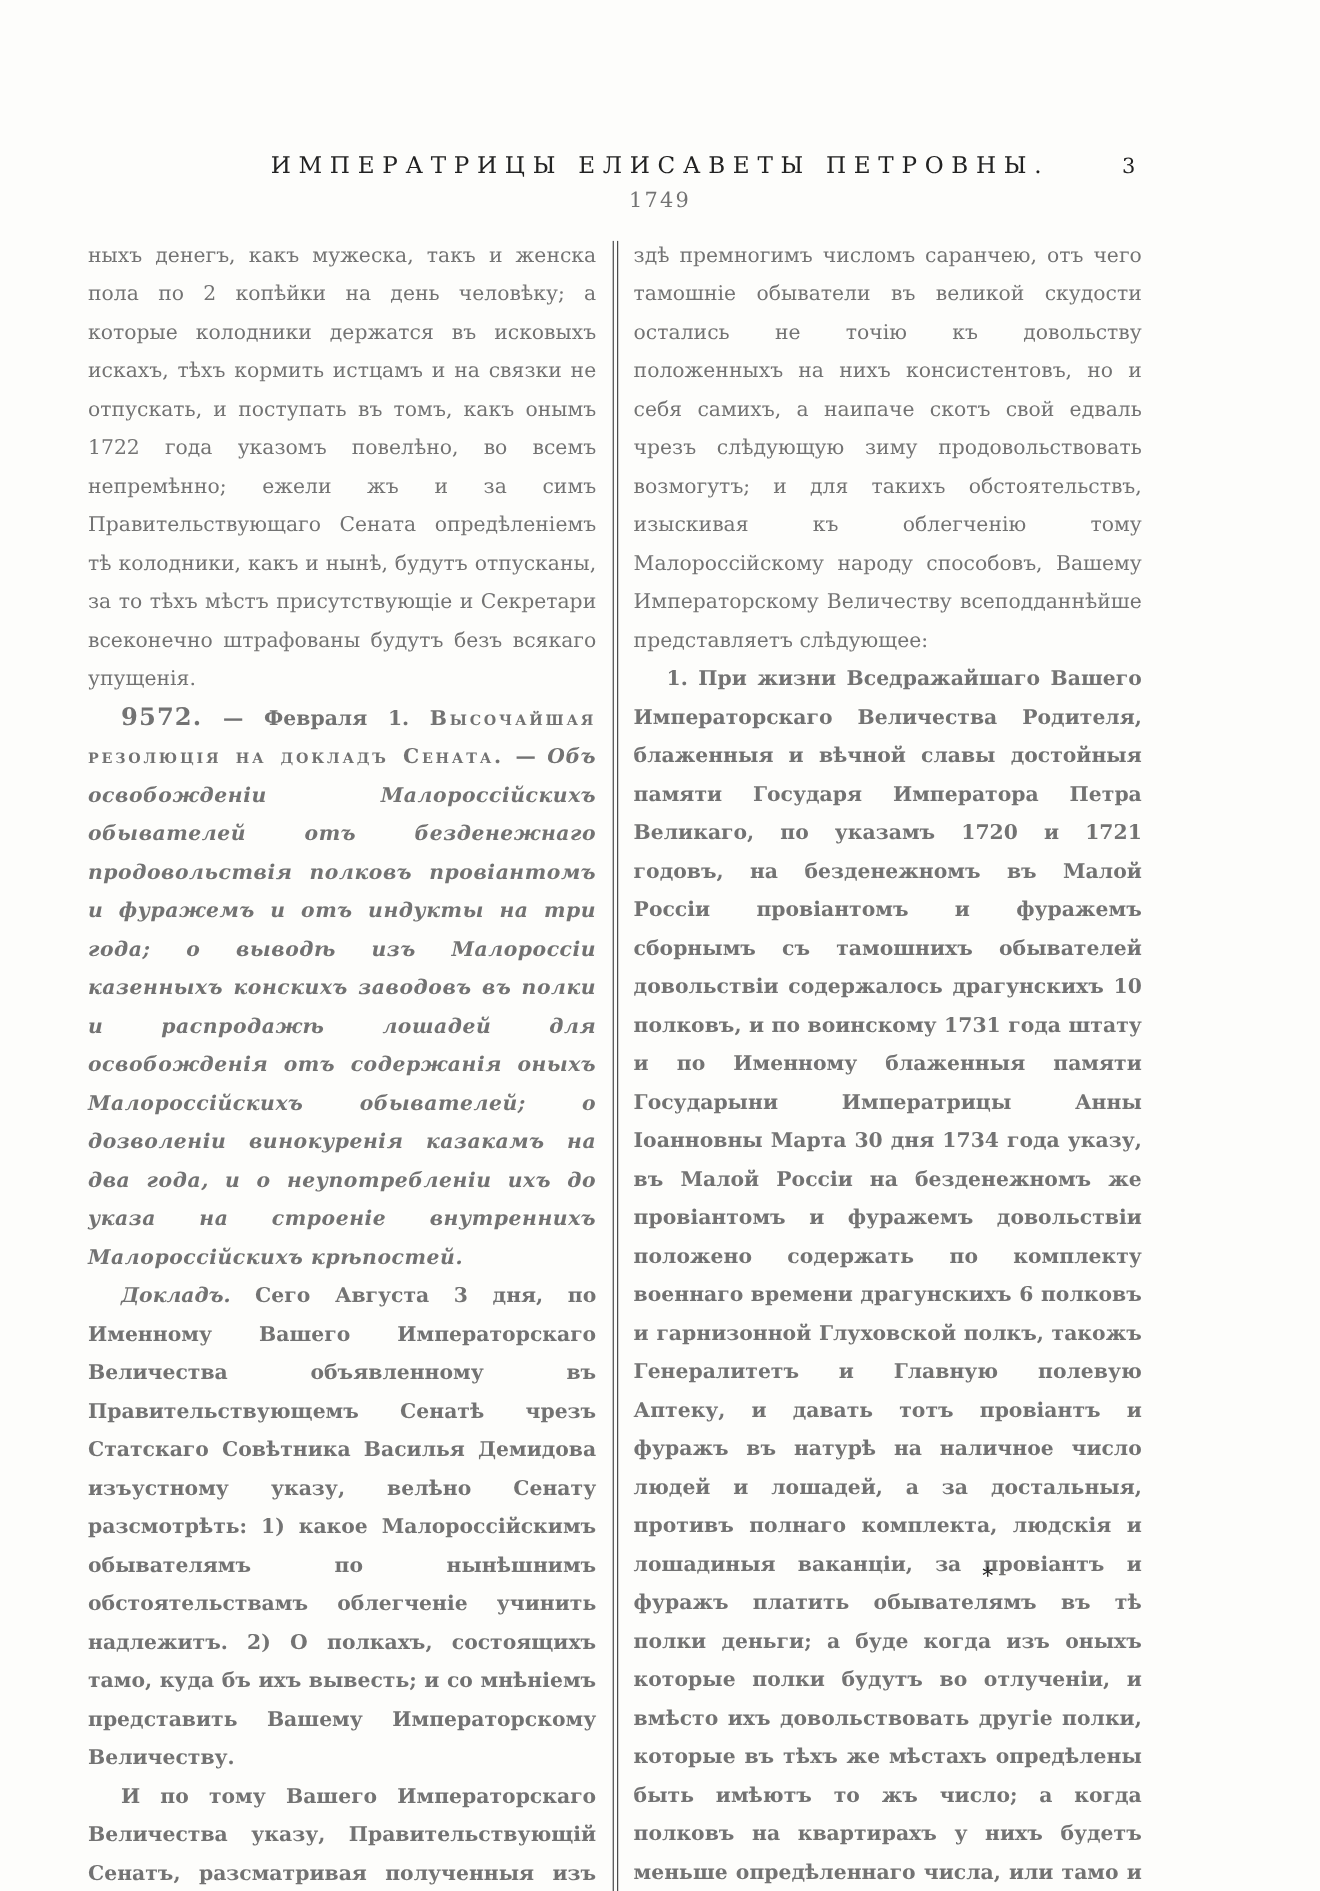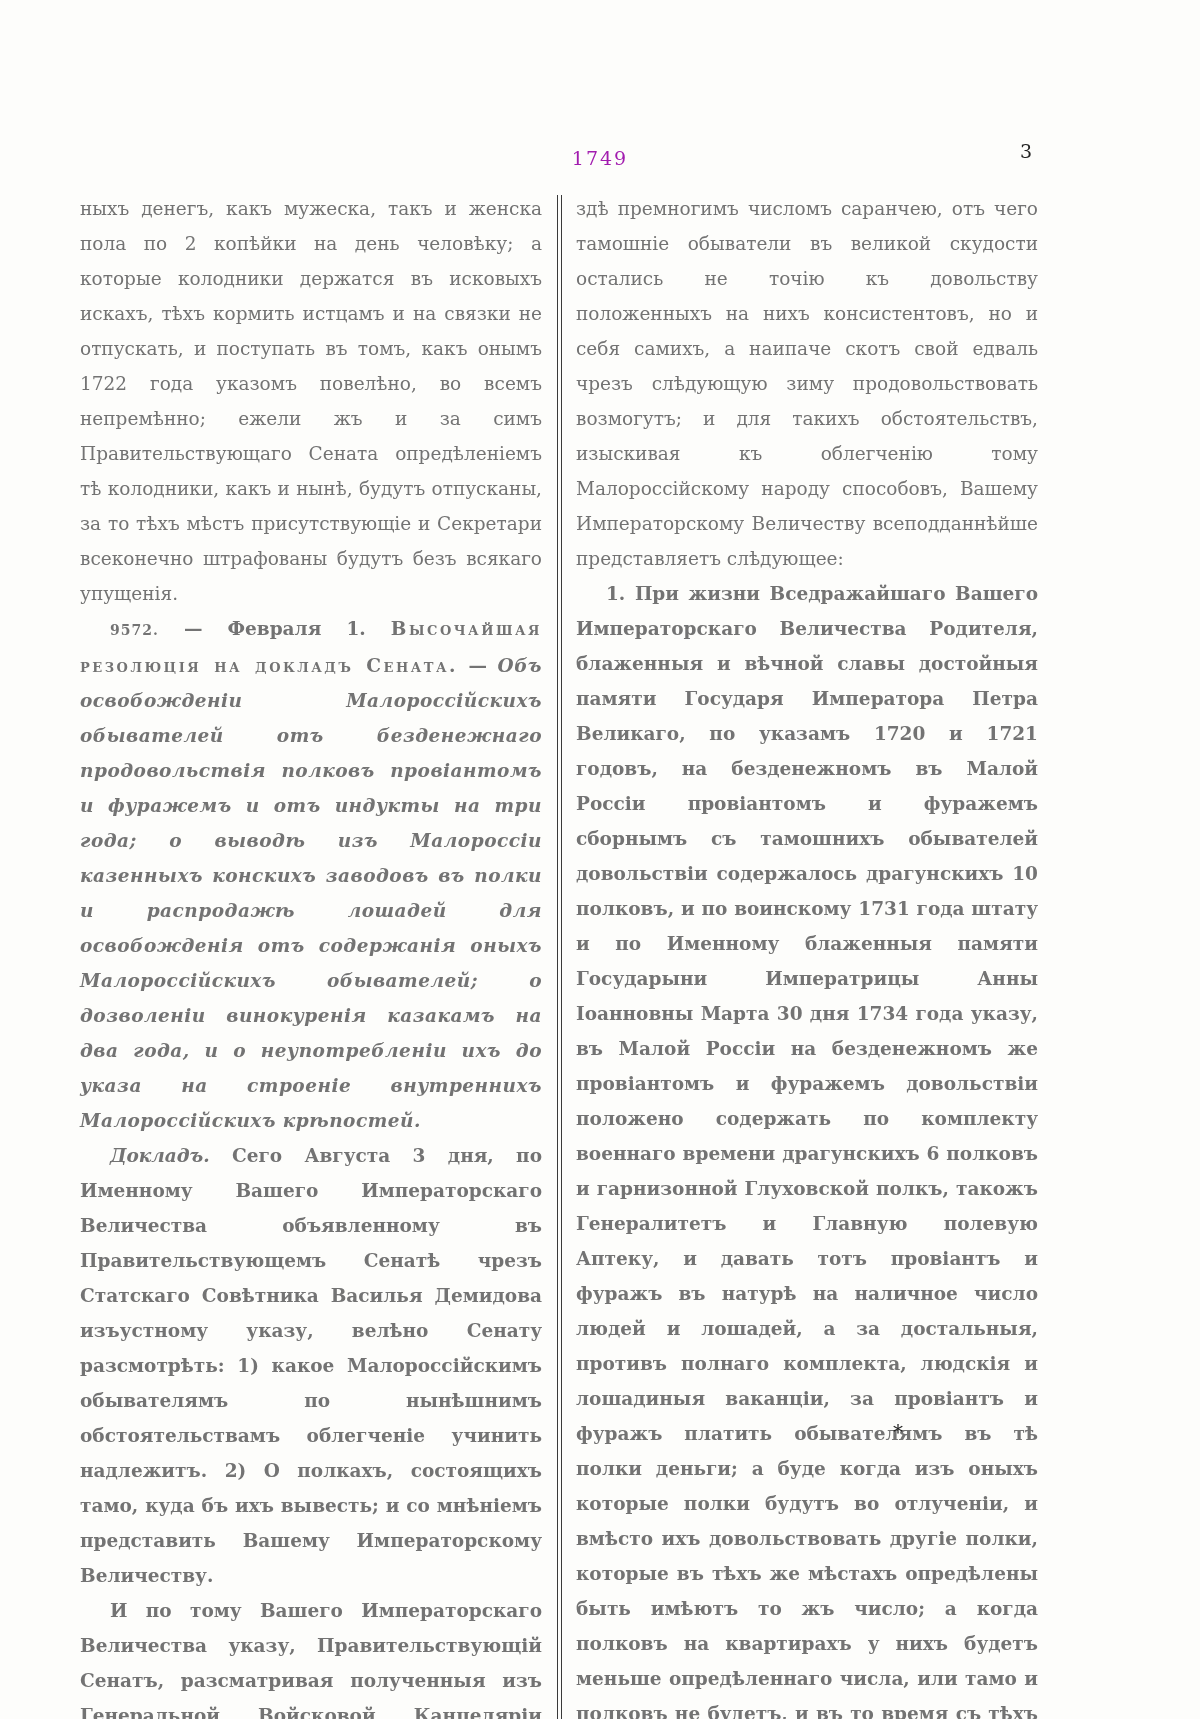--- a/index.html
+++ b/index.html
@@ -36,21 +36,21 @@
     top: 140px;
     right: 168px;
     font-size: 19px;
     color: #222;
   }
   .year-line {
     text-align: center;
     font-size: 19px;
     letter-spacing: 2px;
     margin-top: 9px;
-    color: #a21caf;
+    color: #737373;
   }
   .columns {
     display: flex;
     margin: 22px 0 0 80px;
     width: 960px;
   }
   .col {
     width: 462px;
     font-size: 18.5px;
     line-height: 35px;
@@ -64,21 +64,21 @@
     margin: 4px 14px 0 15px;
     align-self: stretch;
   }
   p {
     margin: 0;
     padding: 0;
   }
   p.indent { text-indent: 30px; font-weight: bold; }
   p.no-indent { text-indent: 0; }
   .decree-num {
-    font-size: 14px;
+    font-size: 22px;
     letter-spacing: 1px;
   }
   .decree-title {
     font-variant: small-caps;
     letter-spacing: 2.5px;
   }
   .it { font-style: italic; margin-top: 12px; }
   .summary {
     font-style: italic;
     letter-spacing: 0.5px;
@@ -90,20 +90,21 @@
     font-size: 20px;
     color: #222;
   }
 </style>
 </head>
 <body>
 
 <div class="page">
 
   <div class="running-head">
+    <div class="head-title">ИМПЕРАТРИЦЫ ЕЛИСАВЕТЫ ПЕТРОВНЫ.</div>
     <div class="page-num">3</div>
   </div>
 
   <div class="year-line">1749</div>
 
   <div class="columns">
 
     <div class="col">
       <p class="no-indent">ныхъ денегъ, какъ мужеска, такъ и женска пола по 2 копѣйки на день человѣку; а которые колодники держатся въ исковыхъ искахъ, тѣхъ кормить истцамъ и на связки не отпускать, и поступать въ томъ, какъ онымъ 1722 года указомъ повелѣно, во всемъ непремѣнно; ежели жъ и за симъ Правительствующаго Сената опредѣленіемъ тѣ колодники, какъ и нынѣ, будутъ отпусканы, за то тѣхъ мѣстъ присутствующіе и Секретари всеконечно штрафованы будутъ безъ всякаго упущенія.</p>
       <p class="indent"><span class="decree-num">9572.</span><span> — Февраля 1. </span><span class="decree-title">Высочайшая резолюція на докладъ Сената.</span><span> — </span><span class="summary">Объ освобожденіи Малороссійскихъ обывателей отъ безденежнаго продовольствія полковъ провіантомъ и фуражемъ и отъ индукты на три года; о выводѣ изъ Малороссіи казенныхъ конскихъ заводовъ въ полки и распродажѣ лошадей для освобожденія отъ содержанія оныхъ Малороссійскихъ обывателей; о дозволеніи винокуренія казакамъ на два года, и о неупотребленіи ихъ до указа на строеніе внутреннихъ Малороссійскихъ крѣпостей.</span></p>

